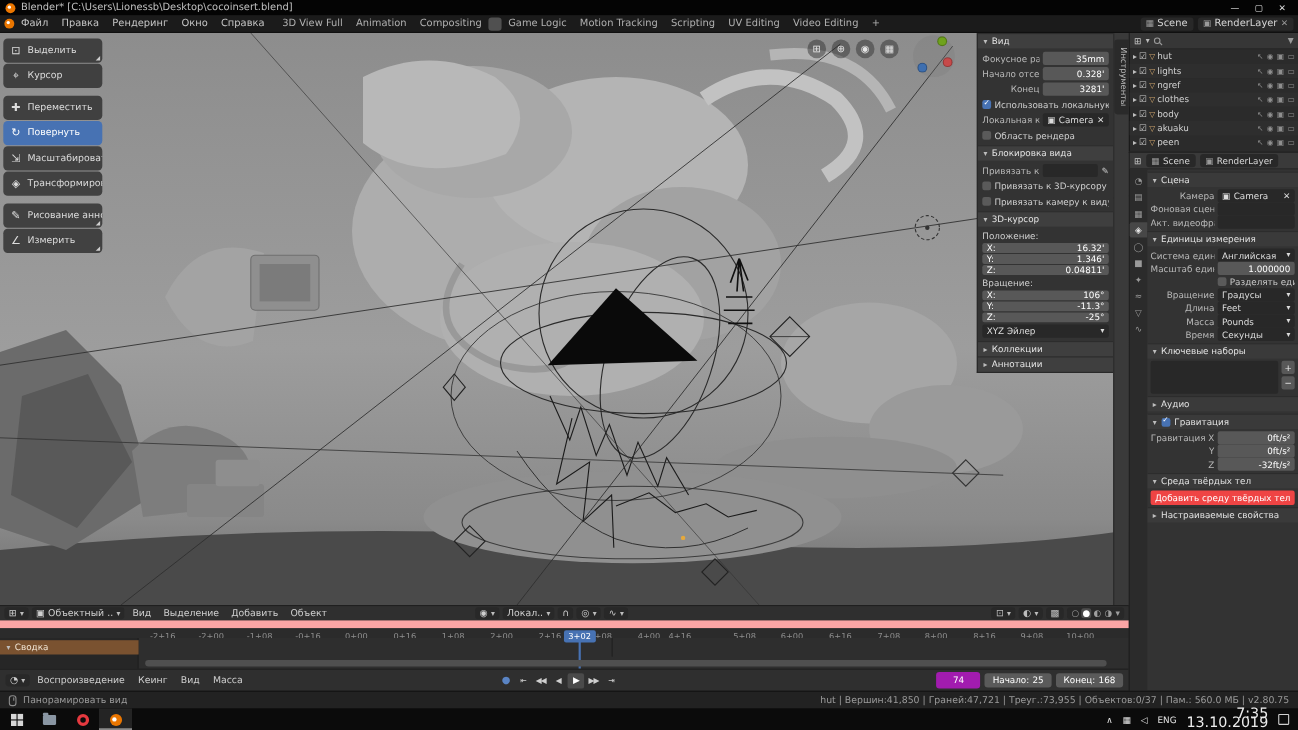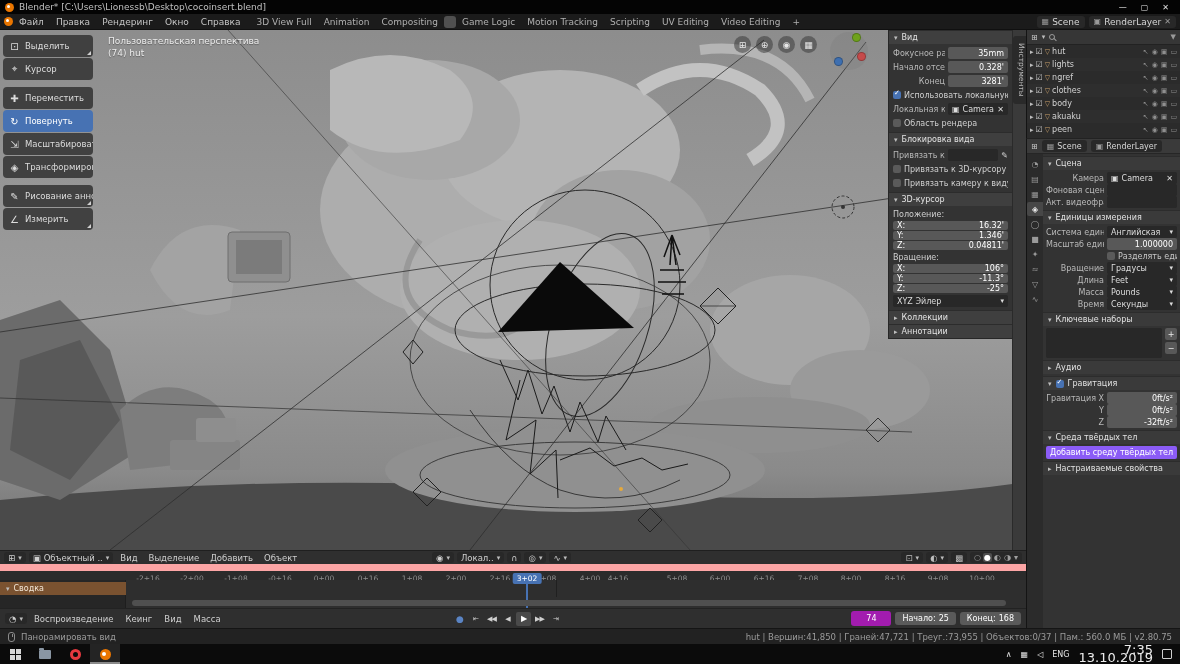--- a/index.html
+++ b/index.html
@@ -62,21 +62,21 @@
 .props{position:absolute;left:1026px;top:138px;width:154px;height:490px;background:#333;border-left:1px solid #141414;border-top:1px solid #222;font-size:8px}
 .props-head{height:15px;background:#3a3a3a;display:flex;align-items:center;gap:4px;padding:0 4px;border-bottom:1px solid #262626}
 .props-body{position:absolute;left:16px;top:15px;right:0;bottom:0;padding:2px 3px;overflow:hidden}
 .ptabs{position:absolute;left:0;top:15px;width:16px;bottom:0;background:#2b2b2b;display:flex;flex-direction:column;align-items:center;padding-top:3px;gap:1px}
 .ptab{width:16px;height:14px;display:flex;align-items:center;justify-content:center;color:#9a9a9a;font-size:8px}
 .ptab.active{background:#474747;color:#e8e8e8;border-radius:2px 0 0 2px}
 .psec{height:14px;display:flex;align-items:center;gap:4px;color:#e2e2e2;border-top:1px solid #2c2c2c;background:#3a3a3a;margin:2px -3px;padding:0 5px}
 .plabel2{width:58px;text-align:right;color:#b9b9b9;white-space:nowrap;overflow:hidden;flex:none}
 .listbox{height:30px;background:#282828;border-radius:2px;flex:1}
 .sqbtn{width:12px;height:12px;background:#585858;border-radius:2px;display:flex;align-items:center;justify-content:center;color:#eee;font-size:8px}
-.bigbtn{height:13px;background:#8b5cf6;border-radius:2px;color:#fff;display:flex;align-items:center;justify-content:center;margin:0 0}
+.bigbtn{height:13px;background:#ef4444;border-radius:2px;color:#fff;display:flex;align-items:center;justify-content:center;margin:0 0}
 
 .vheader{position:absolute;left:0;top:550px;width:1026px;height:14px;background:#2f2f2f;border-top:1px solid #1f1f1f;display:flex;align-items:center;font-size:8.5px;gap:3px;padding:0 4px;color:#cfcfcf}
 .vh-chip{display:flex;align-items:center;gap:3px;background:#282828;border-radius:3px;height:11px;padding:0 4px}
 .vh-menu{padding:0 4px}
 .vh-center{position:absolute;left:432px;display:flex;gap:3px;align-items:center}
 .vh-right{margin-left:auto;display:flex;gap:3px;align-items:center;color:#bdbdbd}
 .shade{display:flex;gap:1px;background:#282828;border-radius:3px;padding:0 3px;height:11px;align-items:center}
 .shade b{font-weight:normal;font-size:8px;padding:0 1px;color:#9f9f9f}
 .shade b.on{color:#fff;background:#4d4d4d;border-radius:2px}
 
@@ -217,24 +217,20 @@
     <polygon points="718,258 736,276 718,294 700,276" fill="none" stroke="#222222"></polygon>
     <line x1="700" y1="276" x2="736" y2="276" stroke="#222222" stroke-width="0.7"></line>
     <polygon points="878,388 890,400 878,412 866,400" fill="none" stroke="#333333"></polygon>
     <polygon points="427,448 441,462 427,476 413,462" fill="none" stroke="#222222"></polygon>
     <polygon points="650,478 662,490 650,502 638,490" fill="none" stroke="#222222"></polygon>
     <circle cx="843" cy="177" r="11" fill="none" stroke="#333333" stroke-dasharray="3 2"></circle>
     <circle cx="843" cy="177" r="2" fill="#333333"></circle>
     <circle cx="621" cy="459" r="2" fill="#e6a93c"></circle>
   </svg>
 
-  <div class="vp-overlay">
-    <div>Пользовательская перспектива</div>
-    <div>(74) hut</div>
-  </div>
 
   <div class="toolshelf">
     <div class="tool fly">
         <span class="ticon">⊡</span>
         <span>Выделить</span>
       </div>
     <div class="tool">
         <span class="ticon">⌖</span>
         <span>Курсор</span>
       </div>

